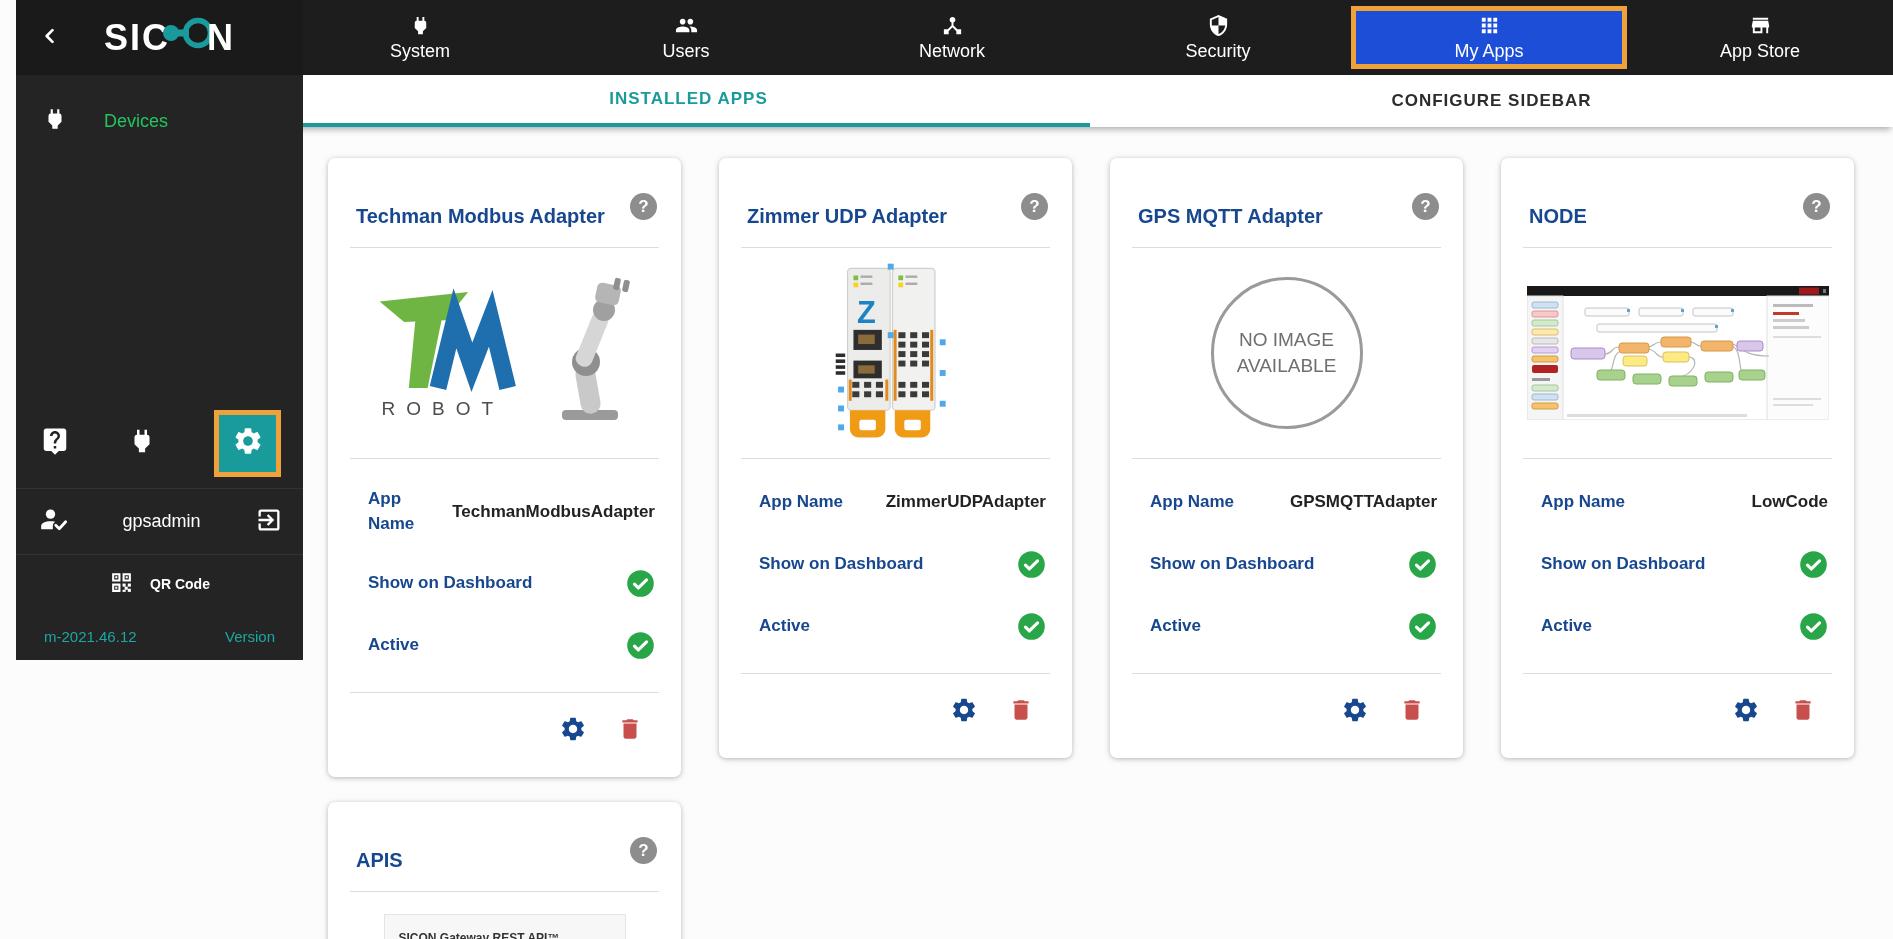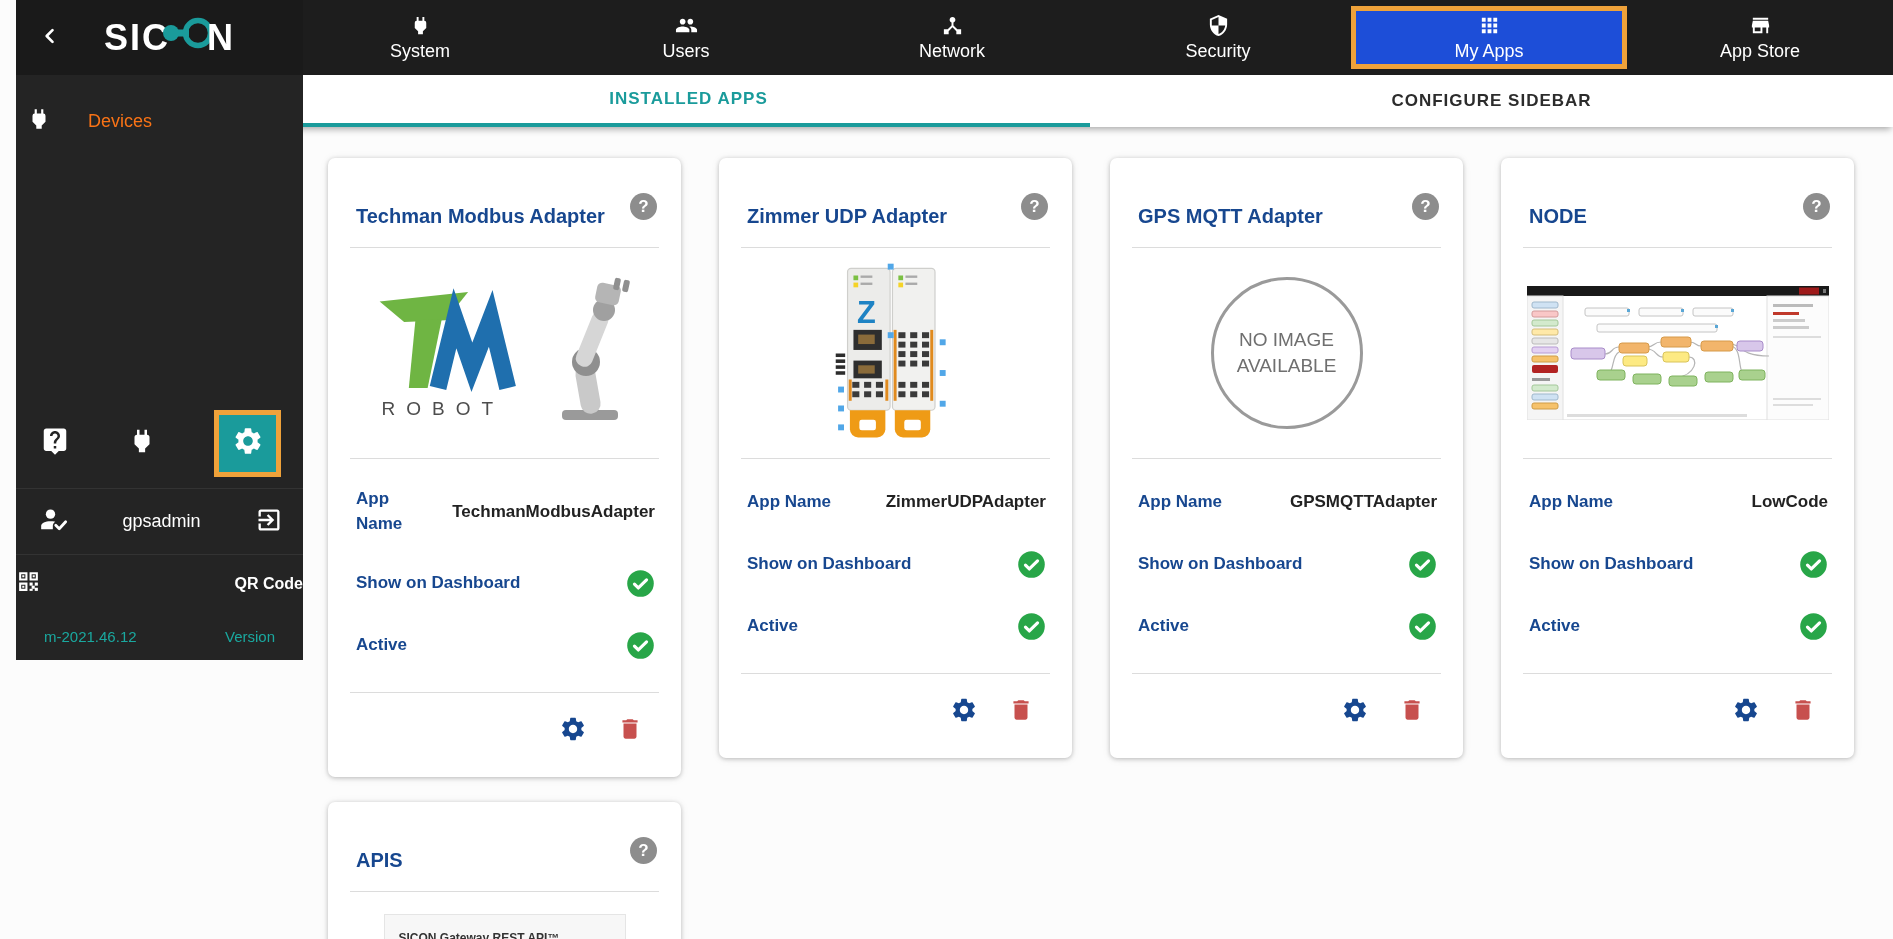--- a/index.html
+++ b/index.html
@@ -7,35 +7,35 @@
   body { font-family: "Liberation Sans", sans-serif; background: #fcfcfc; position: relative; }
 
   
   .sidebar { position: absolute; left: 16px; top: 0; width: 287px; height: 660px;
              background: #242424; display: flex; flex-direction: column; z-index: 3; }
   .logo-bar { height: 75px; background: #1a1a1a; display: flex; align-items: center; padding: 0 16px; flex: none; }
   .back-btn { width: 36px; height: 36px; display: flex; align-items: center; justify-content: center; color: #fff; cursor: pointer; }
   .logo { flex: 1; display: flex; align-items: center; justify-content: center; color: #fff;
           font-size: 36px; font-weight: bold; letter-spacing: 2px; transform: translateX(-8px); }
   .logo svg { margin: 0 -6px 0 -9px; }
-  .sb-item { margin-top: 20px; height: 52px; display: flex; align-items: center; padding-left: 10px; gap: 36px;
-             color: #f97316; font-size: 18px; cursor: pointer; }
+  .sb-item { margin-top: 20px; height: 52px; display: flex; align-items: center; padding-left: 26px; gap: 36px;
+             color: #22c55e; font-size: 18px; cursor: pointer; }
   .sb-item svg { width: 26px; height: 26px; }
   .sb-spacer { flex: 1; }
   .sb-icons { height: 90px; display: flex; align-items: center; justify-content: space-between; padding: 0 22px 0 24px; flex: none; }
   .sb-icons svg { width: 30px; height: 30px; color: #fff; }
   .gear-box { width: 67px; height: 67px; background: #1a9b9b; border: 5px solid #efa23a;
               display: flex; align-items: center; justify-content: center; cursor: pointer; }
   .gear-box svg { width: 32px; height: 32px; color: #fff; }
   .sb-user { height: 66px; display: flex; align-items: center; padding: 0 20px 0 24px;
              border-top: 1px solid rgba(255,255,255,.07); color: #fff; flex: none; }
   .sb-user svg { width: 28px; height: 28px; }
   .sb-username { flex: 1; text-align: center; font-size: 18px; }
-  .sb-qr { height: 58px; display: flex; align-items: center; justify-content: space-between; gap: 16px;
-           border-top: 1px solid rgba(255,255,255,.07); color: #fff; font-weight: bold; font-size: 16px; flex: none; cursor: pointer; }
+  .sb-qr { height: 58px; display: flex; align-items: center; justify-content: center; gap: 16px;
+           border-top: 1px solid rgba(255,255,255,.07); color: #fff; font-weight: bold; font-size: 14px; flex: none; cursor: pointer; }
   .sb-qr svg { width: 25px; height: 25px; }
   .sb-version { height: 48px; display: flex; align-items: center; justify-content: space-between;
                 padding: 0 28px; color: #1aa89f; font-size: 15px; font-weight: 500; flex: none; }
 
   
   .topnav { position: absolute; left: 287px; top: 0; width: 1606px; height: 75px; background: #1d1d1d;
             display: flex; z-index: 2; }
   .nav-item { flex: 1; display: flex; flex-direction: column; align-items: center; justify-content: center;
               color: #fff; cursor: pointer; }
   .nav-item svg { width: 23px; height: 23px; }
@@ -61,21 +61,21 @@
                  display: flex; align-items: center; justify-content: center; font-weight: bold;
                  font-size: 17px; cursor: pointer; flex: none; }
   .help-circle::after { content: "?"; }
   .hr { height: 1px; background: #dcdcdc; margin: 0 22px; }
   .card-img { height: 210px; display: flex; align-items: center; justify-content: center; gap: 10px; overflow: hidden; }
   .tm-wrap { display: flex; flex-direction: column; align-items: flex-start; }
   .tm-caption { letter-spacing: 11px; color: #4d4d4d; font-size: 19px; margin-top: 4px; padding-left: 8px; }
   .noimg { width: 152px; height: 152px; border: 3px solid #9a9a9a; border-radius: 50%; color: #6f6f6f;
            display: flex; align-items: center; justify-content: center; text-align: center;
            font-size: 19px; line-height: 1.35; padding: 0 18px; }
-  .card-rows { padding: 28px 26px 0 28px; }
+  .card-rows { padding: 28px 26px 0 40px; }
   .row { display: flex; justify-content: space-between; align-items: center; margin-bottom: 32px; min-height: 30px; gap: 10px; }
   .lbl { color: #17478f; font-weight: bold; font-size: 17px; line-height: 1.45; }
   .lbl.narrow { max-width: 64px; }
   .val { font-weight: bold; color: #222; font-size: 17px; text-align: right; }
   .check { width: 29px; height: 29px; flex: none; }
   .card-foot { display: flex; justify-content: flex-end; align-items: center; gap: 30px; padding: 22px 38px 30px 0; }
   .card-foot svg { cursor: pointer; }
   .gear-icon-blue { width: 28px; height: 28px; color: #17478f; }
   .trash-icon { width: 26px; height: 26px; color: #c7504e; }
 

